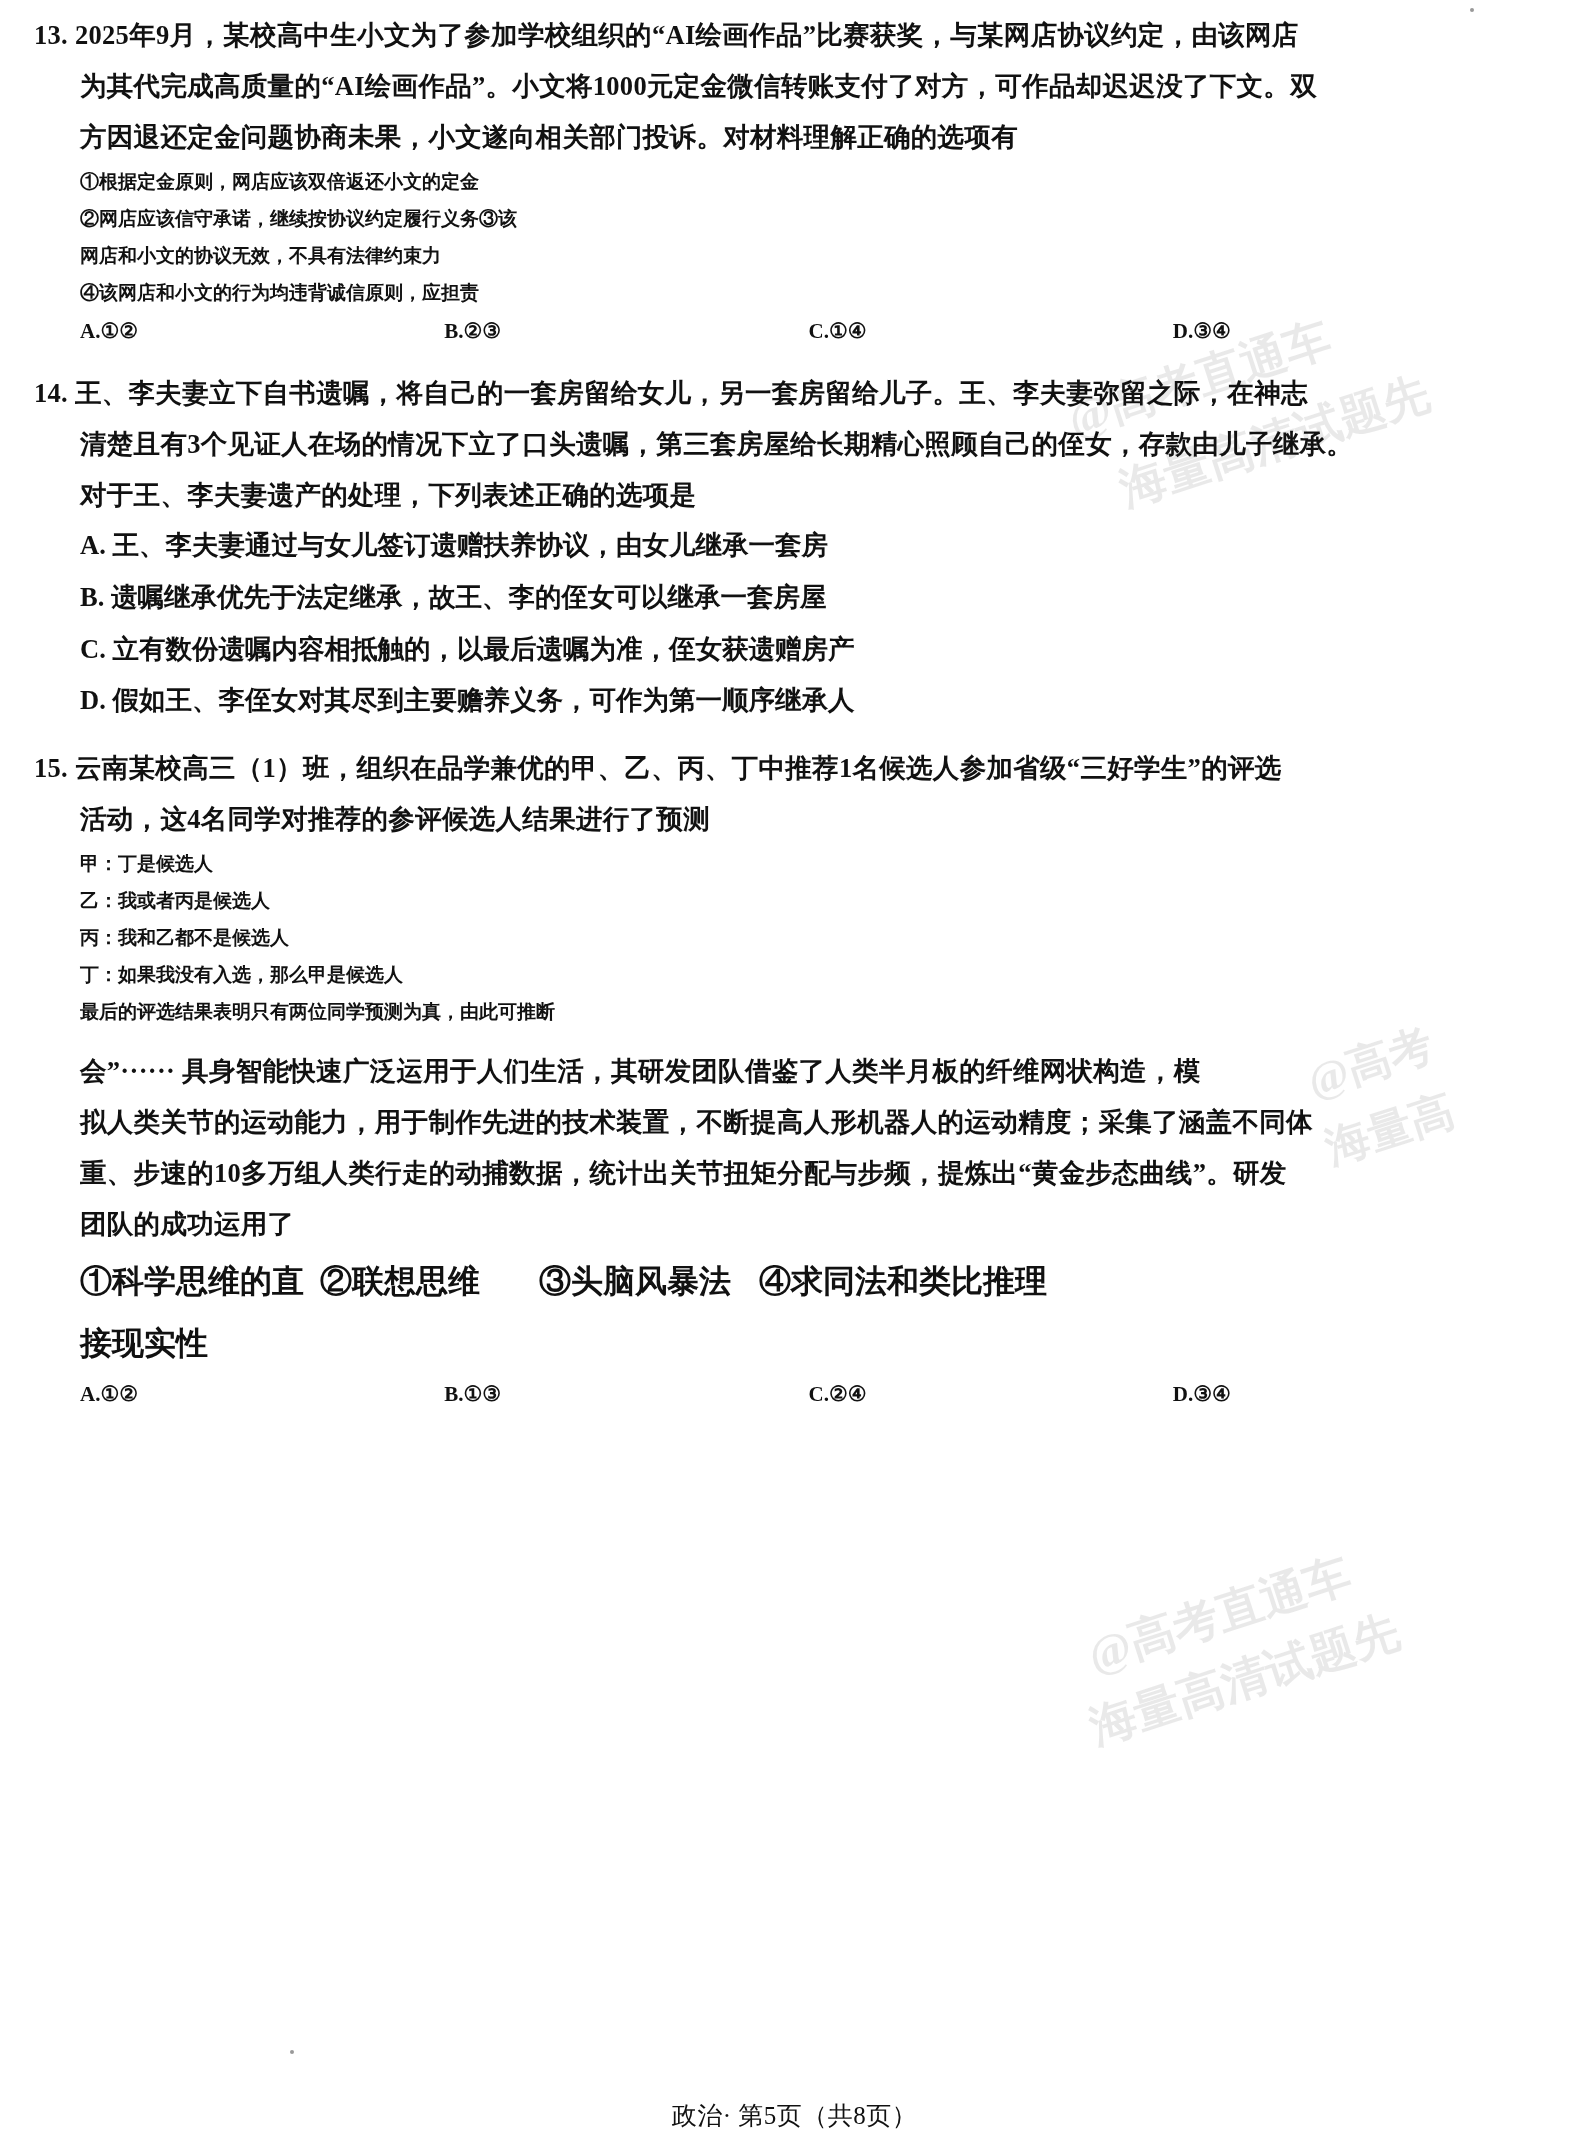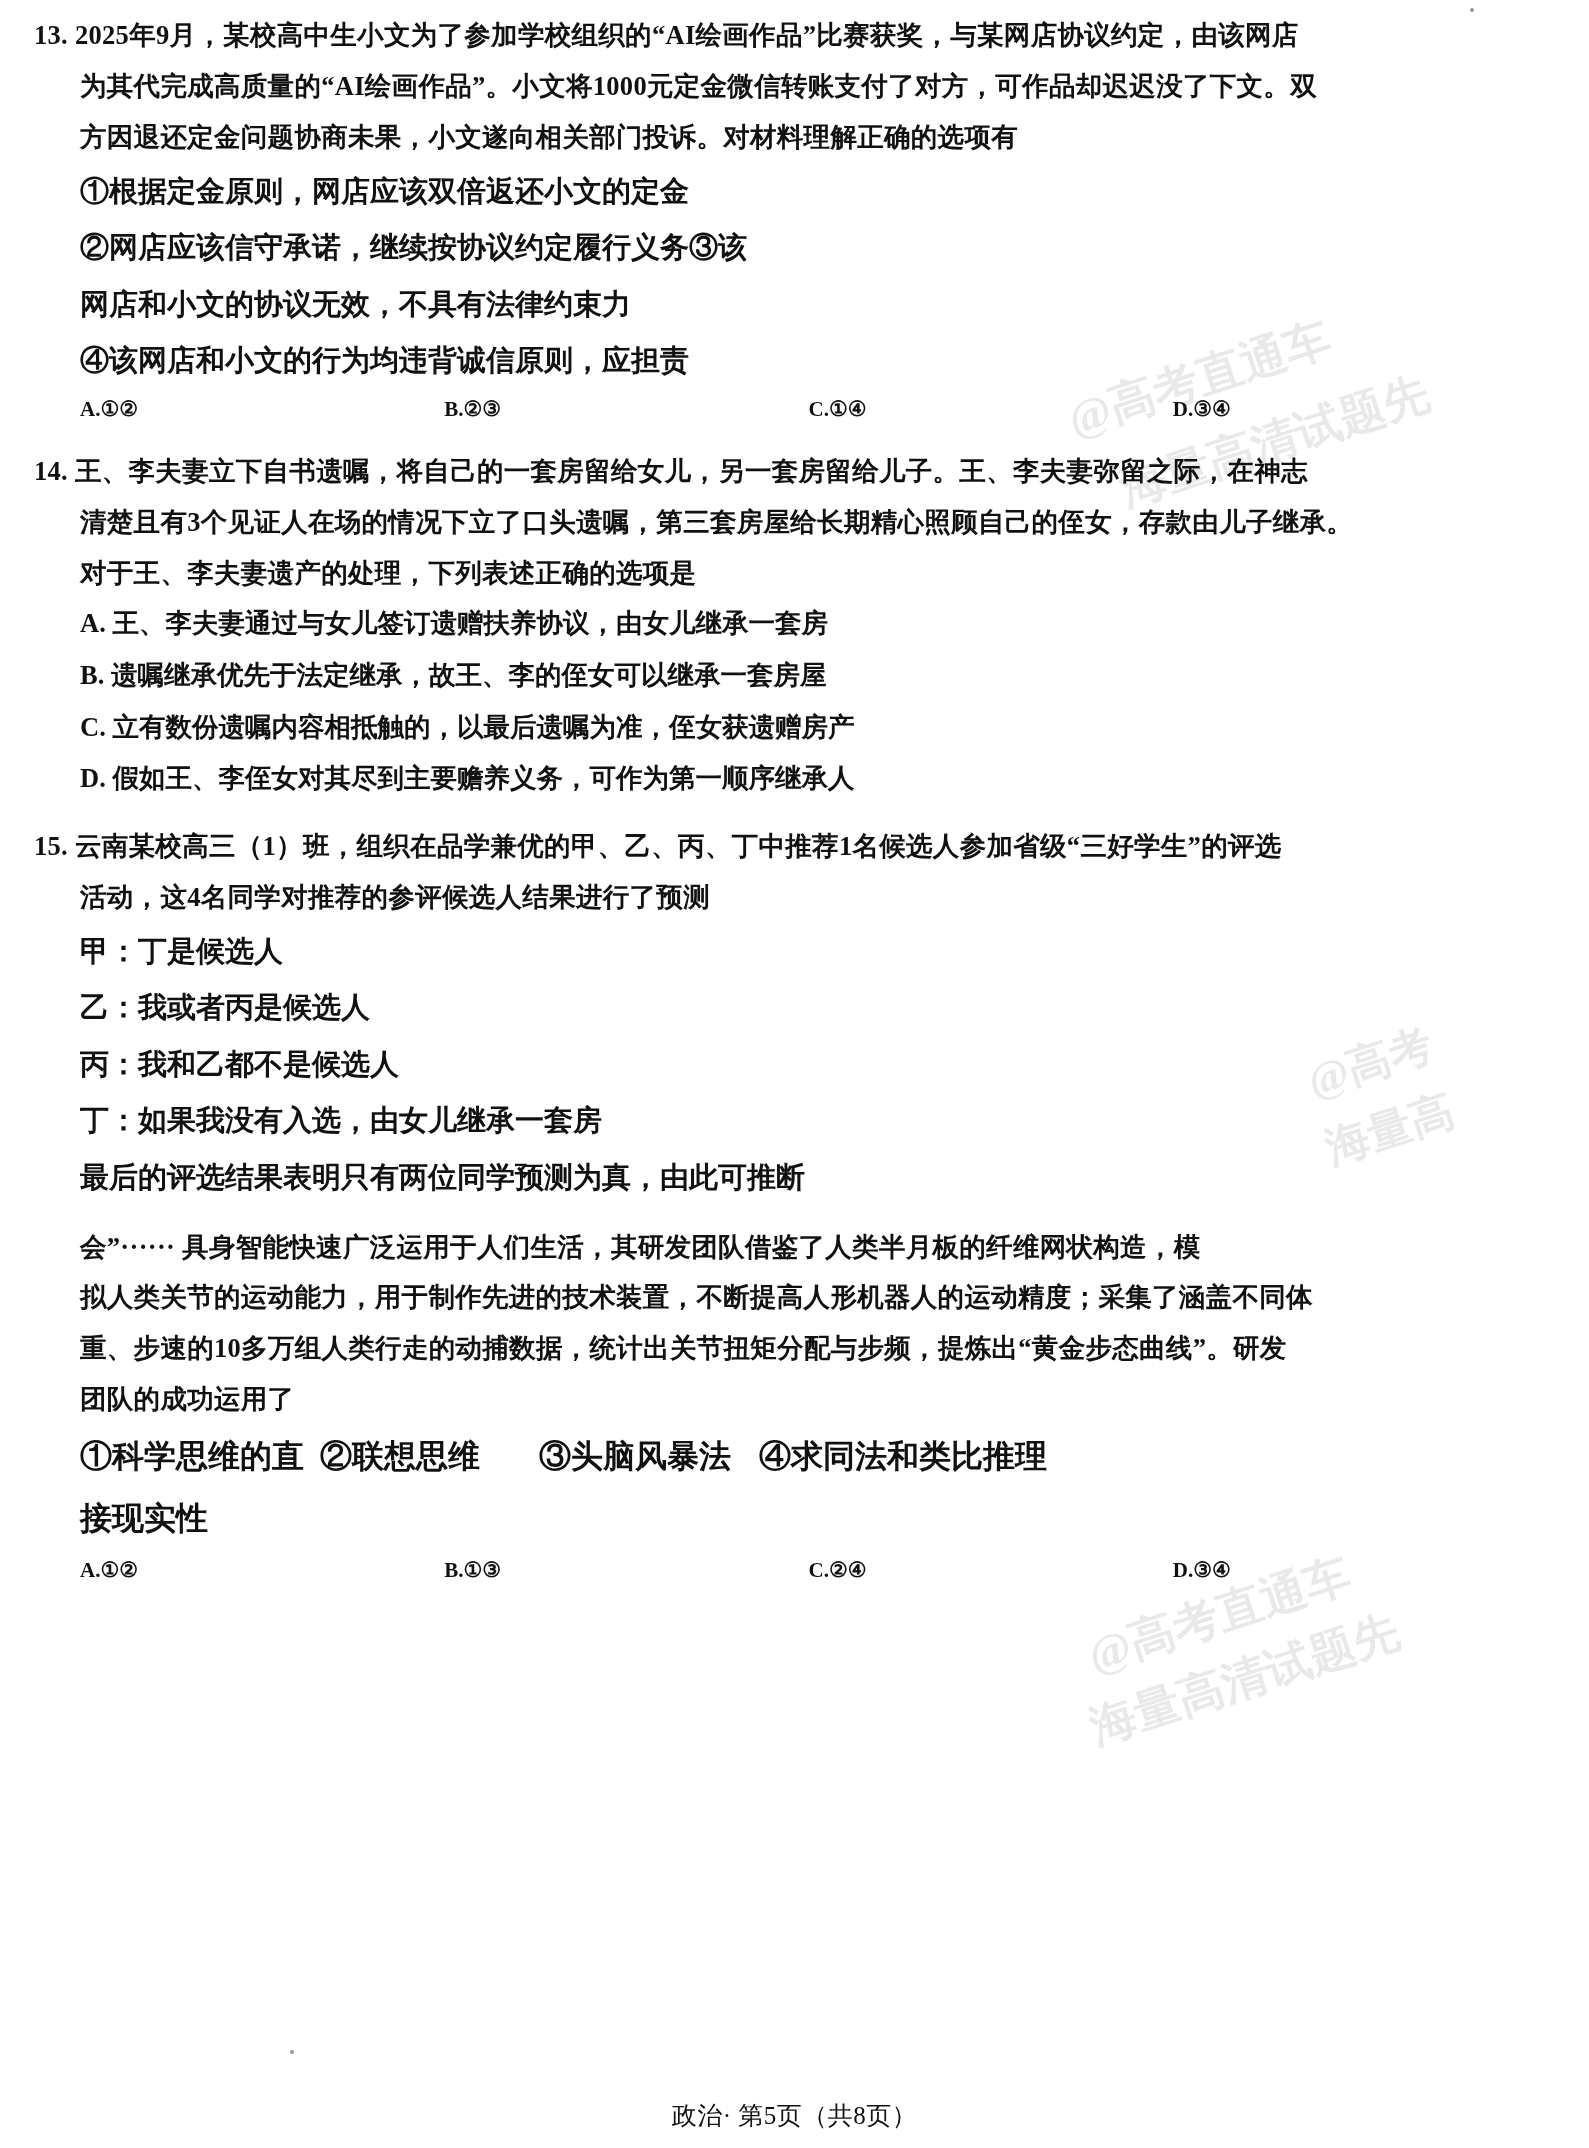--- a/index.html
+++ b/index.html
@@ -41,21 +41,21 @@
   }
   .hang {
     padding-left: 46px;
     text-indent: -46px;
   }
   .indent {
     padding-left: 46px;
   }
   .sub {
     padding-left: 46px;
-    font-size: 29px;
+    font-size: 19px;
     line-height: 1.95;
   }
   .opt-row {
     display: flex;
     padding-left: 46px;
     font-size: 21px;
     line-height: 1.95;
   }
   .opt-row .opt {
     width: 25%;
@@ -203,21 +203,21 @@
       <div class="q-body">
         <div class="hang">
           <span>15.</span>
           <span>云南某校高三（1）班，组织在品学兼优的甲、乙、丙、丁中推荐1名候选人参加省级“三好学生”的评选</span>
         </div>
         <div class="indent">活动，这4名同学对推荐的参评候选人结果进行了预测</div>
       </div>
       <div class="sub">甲：丁是候选人</div>
       <div class="sub">乙：我或者丙是候选人</div>
       <div class="sub">丙：我和乙都不是候选人</div>
-      <div class="sub">丁：如果我没有入选，由女儿继承一套房</div>
+      <div class="sub">丁：如果我没有入选，那么甲是候选人</div>
       <div class="sub">最后的评选结果表明只有两位同学预测为真，由此可推断</div>
     </div>
 
     <div class="spacer-sm"></div>
 
     <div class="q">
       <div class="q-body">
         <div class="indent">会”······ 具身智能快速广泛运用于人们生活，其研发团队借鉴了人类半月板的纤维网状构造，模</div>
         <div class="indent">拟人类关节的运动能力，用于制作先进的技术装置，不断提高人形机器人的运动精度；采集了涵盖不同体</div>
         <div class="indent">重、步速的10多万组人类行走的动捕数据，统计出关节扭矩分配与步频，提炼出“黄金步态曲线”。研发</div>

